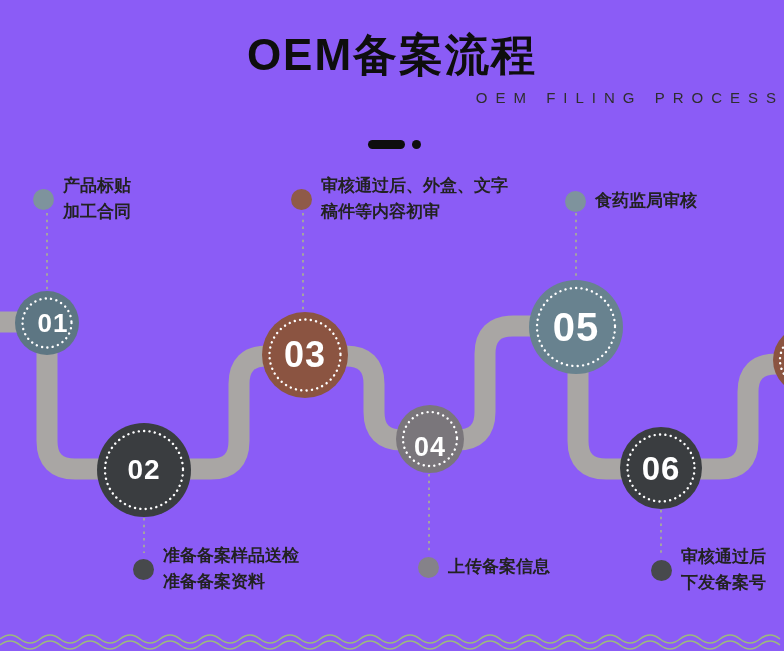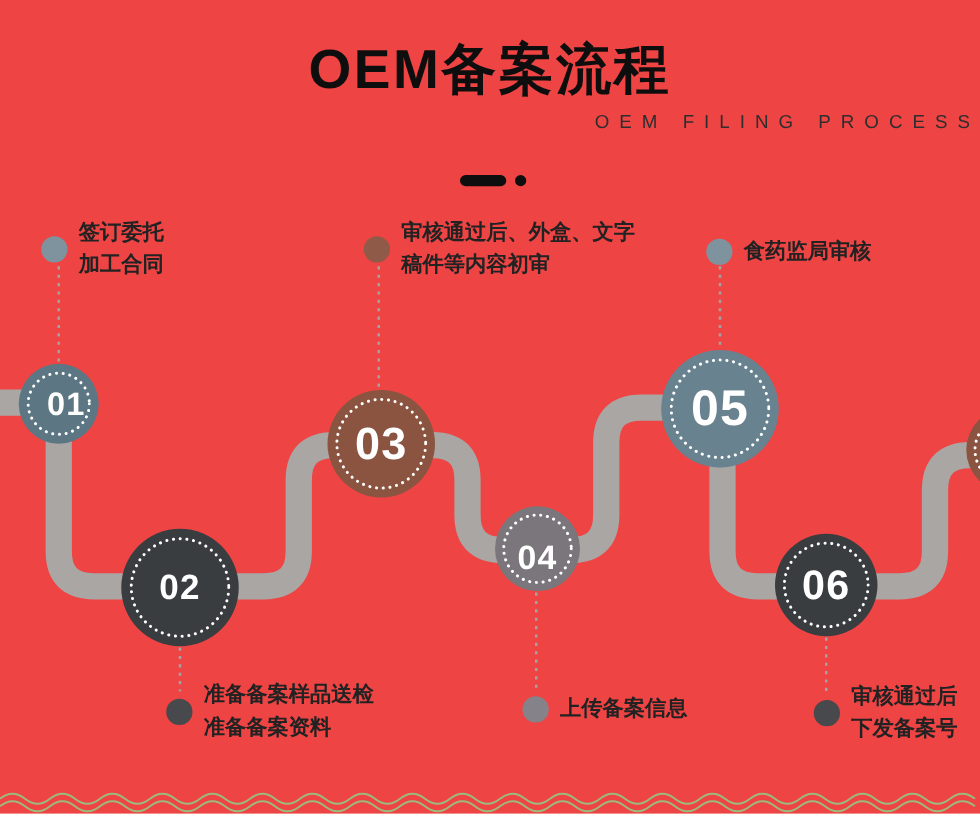--- a/index.html
+++ b/index.html
@@ -1,17 +1,17 @@
 <!DOCTYPE html>
 <html><head>
 <meta charset="utf-8">
 <style>
   html,body{margin:0;padding:0;background:#ffffff;}
   .stage{
-    position:relative;width:784px;height:651px;overflow:hidden;background:#ef4444;
+    position:relative;width:784px;height:651px;overflow:hidden;background:#8b5cf6;
     font-family:"Liberation Sans","DejaVu Sans",sans-serif;
   }
   
   .title{
     position:absolute;top:26px;left:0;width:784px;text-align:center;
     font-size:44px;font-weight:700;letter-spacing:2px;color:#0e0e0e;
   }
   .subtitle{
     position:absolute;top:89px;left:0;width:784px;text-align:right;
     font-size:15px;font-weight:400;letter-spacing:8px;text-indent:8px;color:#2e2e2e;
@@ -84,21 +84,21 @@
   <div class="num" style="left:53px;top:323px;font-size:26px">01</div>
   <div class="num" style="left:144px;top:470px;font-size:28px">02</div>
   <div class="num" style="left:305px;top:355px;font-size:36px">03</div>
   <div class="num" style="left:430px;top:447px;font-size:27px">04</div>
   <div class="num" style="left:576px;top:327px;font-size:40px">05</div>
   <div class="num" style="left:661px;top:468px;font-size:33px">06</div>
 
   <div class="step-label" style="left:33px;top:173px">
     <span class="marker" style="background-color: rgb(126, 147, 157);"></span>
     <span class="label-lines">
-      <div>签订委托</div>
+      <div>产品标贴</div>
       <div>加工合同</div>
     </span>
   </div>
 
   <div class="step-label" style="left:291px;top:173px">
     <span class="marker" style="background-color: rgb(143, 90, 72);"></span>
     <span class="label-lines">
       <div>审核通过后、外盒、文字</div>
       <div>稿件等内容初审</div>
     </span>

